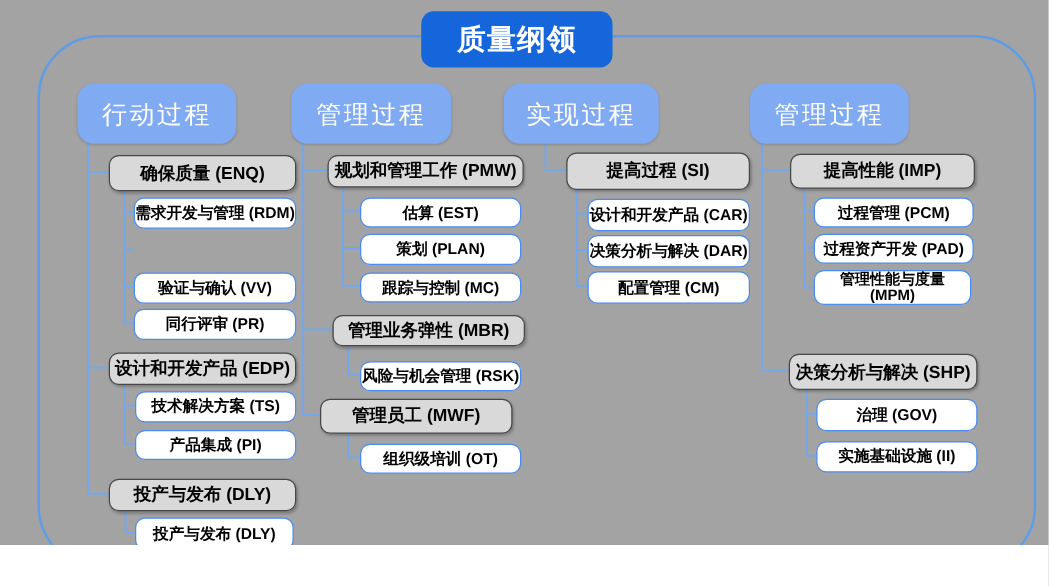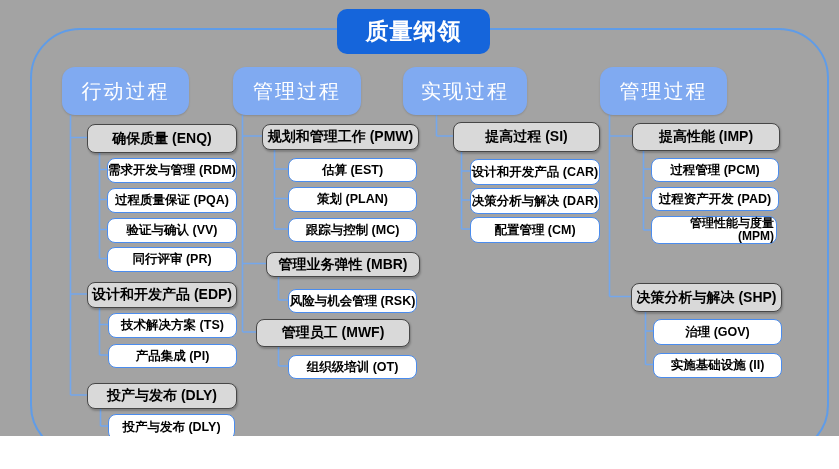--- a/index.html
+++ b/index.html
@@ -25,21 +25,21 @@
   .gbox{
     position:absolute;background:#d9d9d9;border:1.5px solid #474747;border-radius:8px;
     color:#000;font-weight:bold;font-size:14px;display:flex;align-items:center;justify-content:center;
     z-index:2;white-space:nowrap;box-shadow:1px 1.5px 2px rgba(0,0,0,.22);
   }
   .wbox{
     position:absolute;background:#ffffff;border:1.5px solid #4a8cee;border-radius:8px;
     color:#000;font-weight:bold;font-size:12.5px;display:flex;align-items:center;justify-content:center;
     z-index:2;white-space:nowrap;
   }
-  .wbox.wrap{white-space:normal;text-align:right;line-height:13px;font-size:12px;padding:1px 2px;box-sizing:border-box;}
+  .wbox.wrap{white-space:normal;text-align:center;line-height:13px;font-size:12px;padding:1px 2px;box-sizing:border-box;}
 </style>
 </head>
 <body>
 
 <div class="stage">
 
   <div class="frame"></div>
 
   <svg class="connectors" viewBox="0 0 839 469">
     <path fill="none" stroke="#74a7ec" stroke-width="1.6" d="
@@ -56,21 +56,20 @@
       M609.5 115 V296.5 M609.5 136 H632 M609.5 296.5 H631
       M643.5 149 V230 M643.5 169 H651 M643.5 198 H651 M643.5 230 H651
       M645.5 310 V364.5 M645.5 331 H653 M645.5 364.5 H653"></path>
   </svg>
 
   <div class="title">质量纲领</div>
 
   <div class="colhead" style="left:62px;top:67px;width:127px;height:48px">行动过程</div>
   <div class="gbox" style="left:87px;top:124px;width:148px;height:27px">确保质量 (ENQ)</div>
   <div class="wbox" style="left:107px;top:158px;width:128px;height:23px">需求开发与管理 (RDM)</div>
-  <div class="wbox" style="left:107px;top:188px;width:128px;height:23px">过程质量保证 (PQA)</div>
   <div class="wbox" style="left:107px;top:218px;width:128px;height:23px">验证与确认 (VV)</div>
   <div class="wbox" style="left:107px;top:247px;width:128px;height:23px">同行评审 (PR)</div>
   <div class="gbox" style="left:87px;top:282px;width:148px;height:24px">设计和开发产品 (EDP)</div>
   <div class="wbox" style="left:108px;top:313px;width:127px;height:23px">技术解决方案 (TS)</div>
   <div class="wbox" style="left:108px;top:344px;width:127px;height:22px">产品集成 (PI)</div>
   <div class="gbox" style="left:87px;top:383px;width:148px;height:24px">投产与发布 (DLY)</div>
   <div class="wbox" style="left:108px;top:414px;width:125px;height:24px">投产与发布 (DLY)</div>
 
   <div class="colhead" style="left:233px;top:67px;width:128px;height:48px">管理过程</div>
   <div class="gbox" style="left:262px;top:124px;width:155px;height:24px">规划和管理工作 (PMW)</div>

